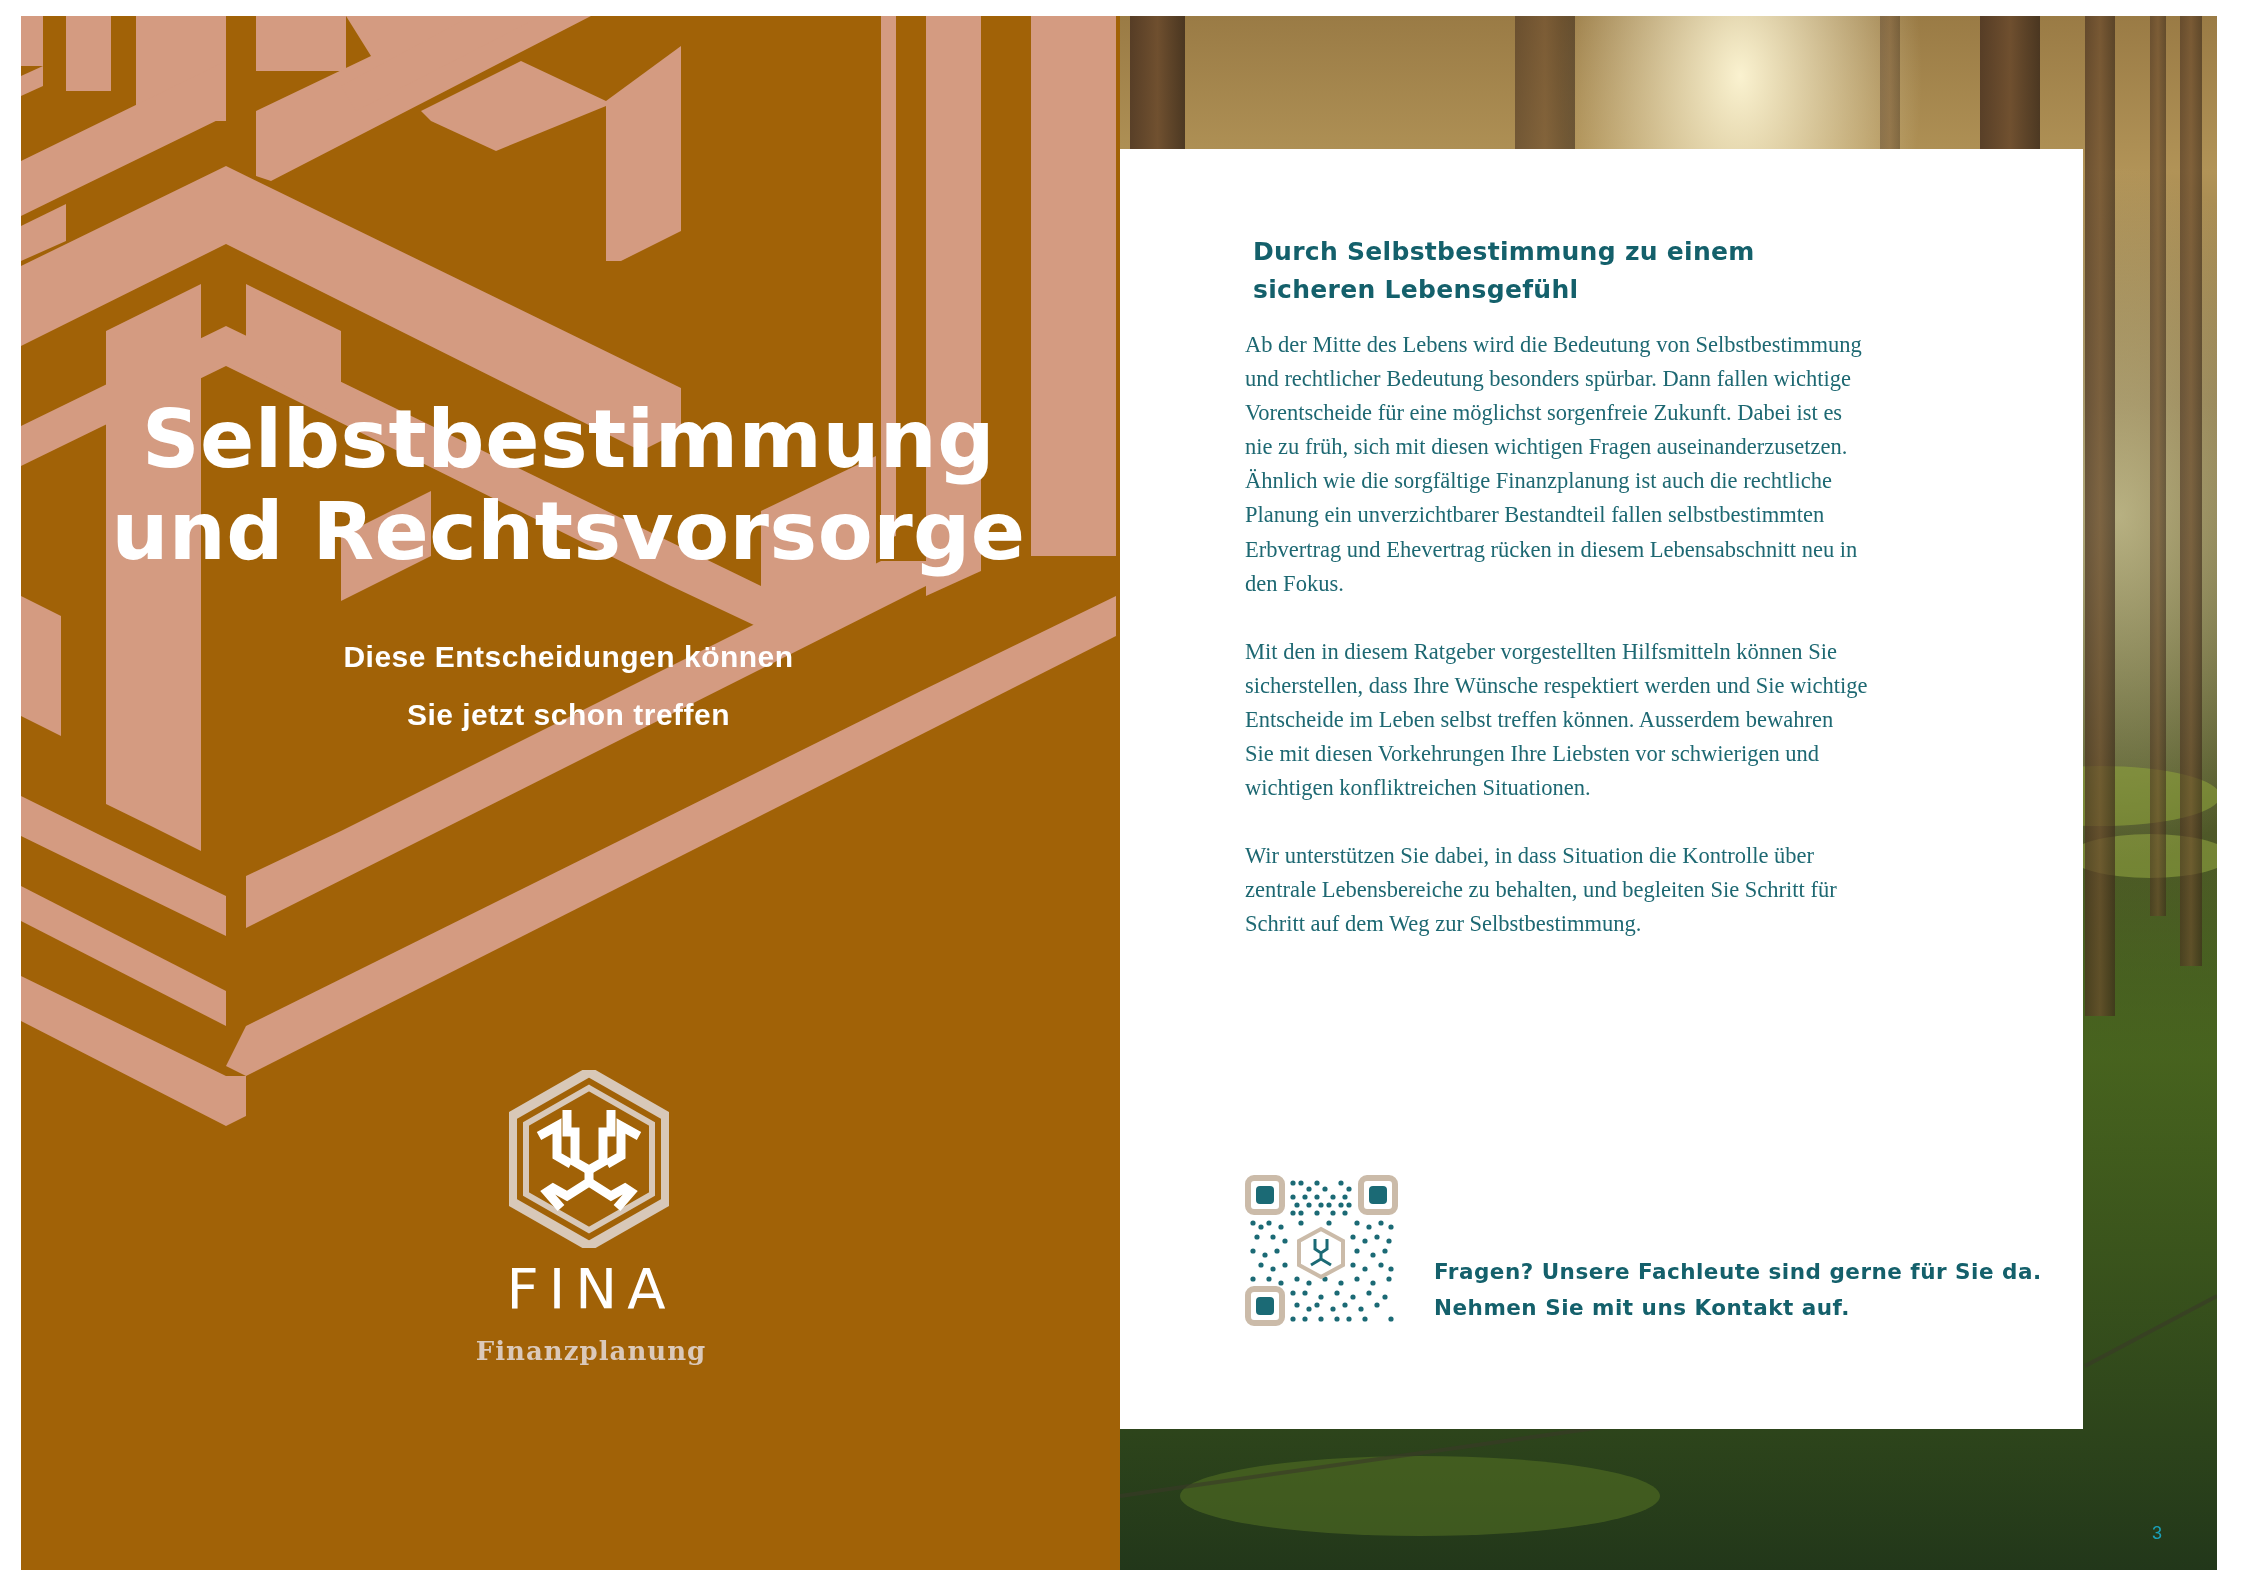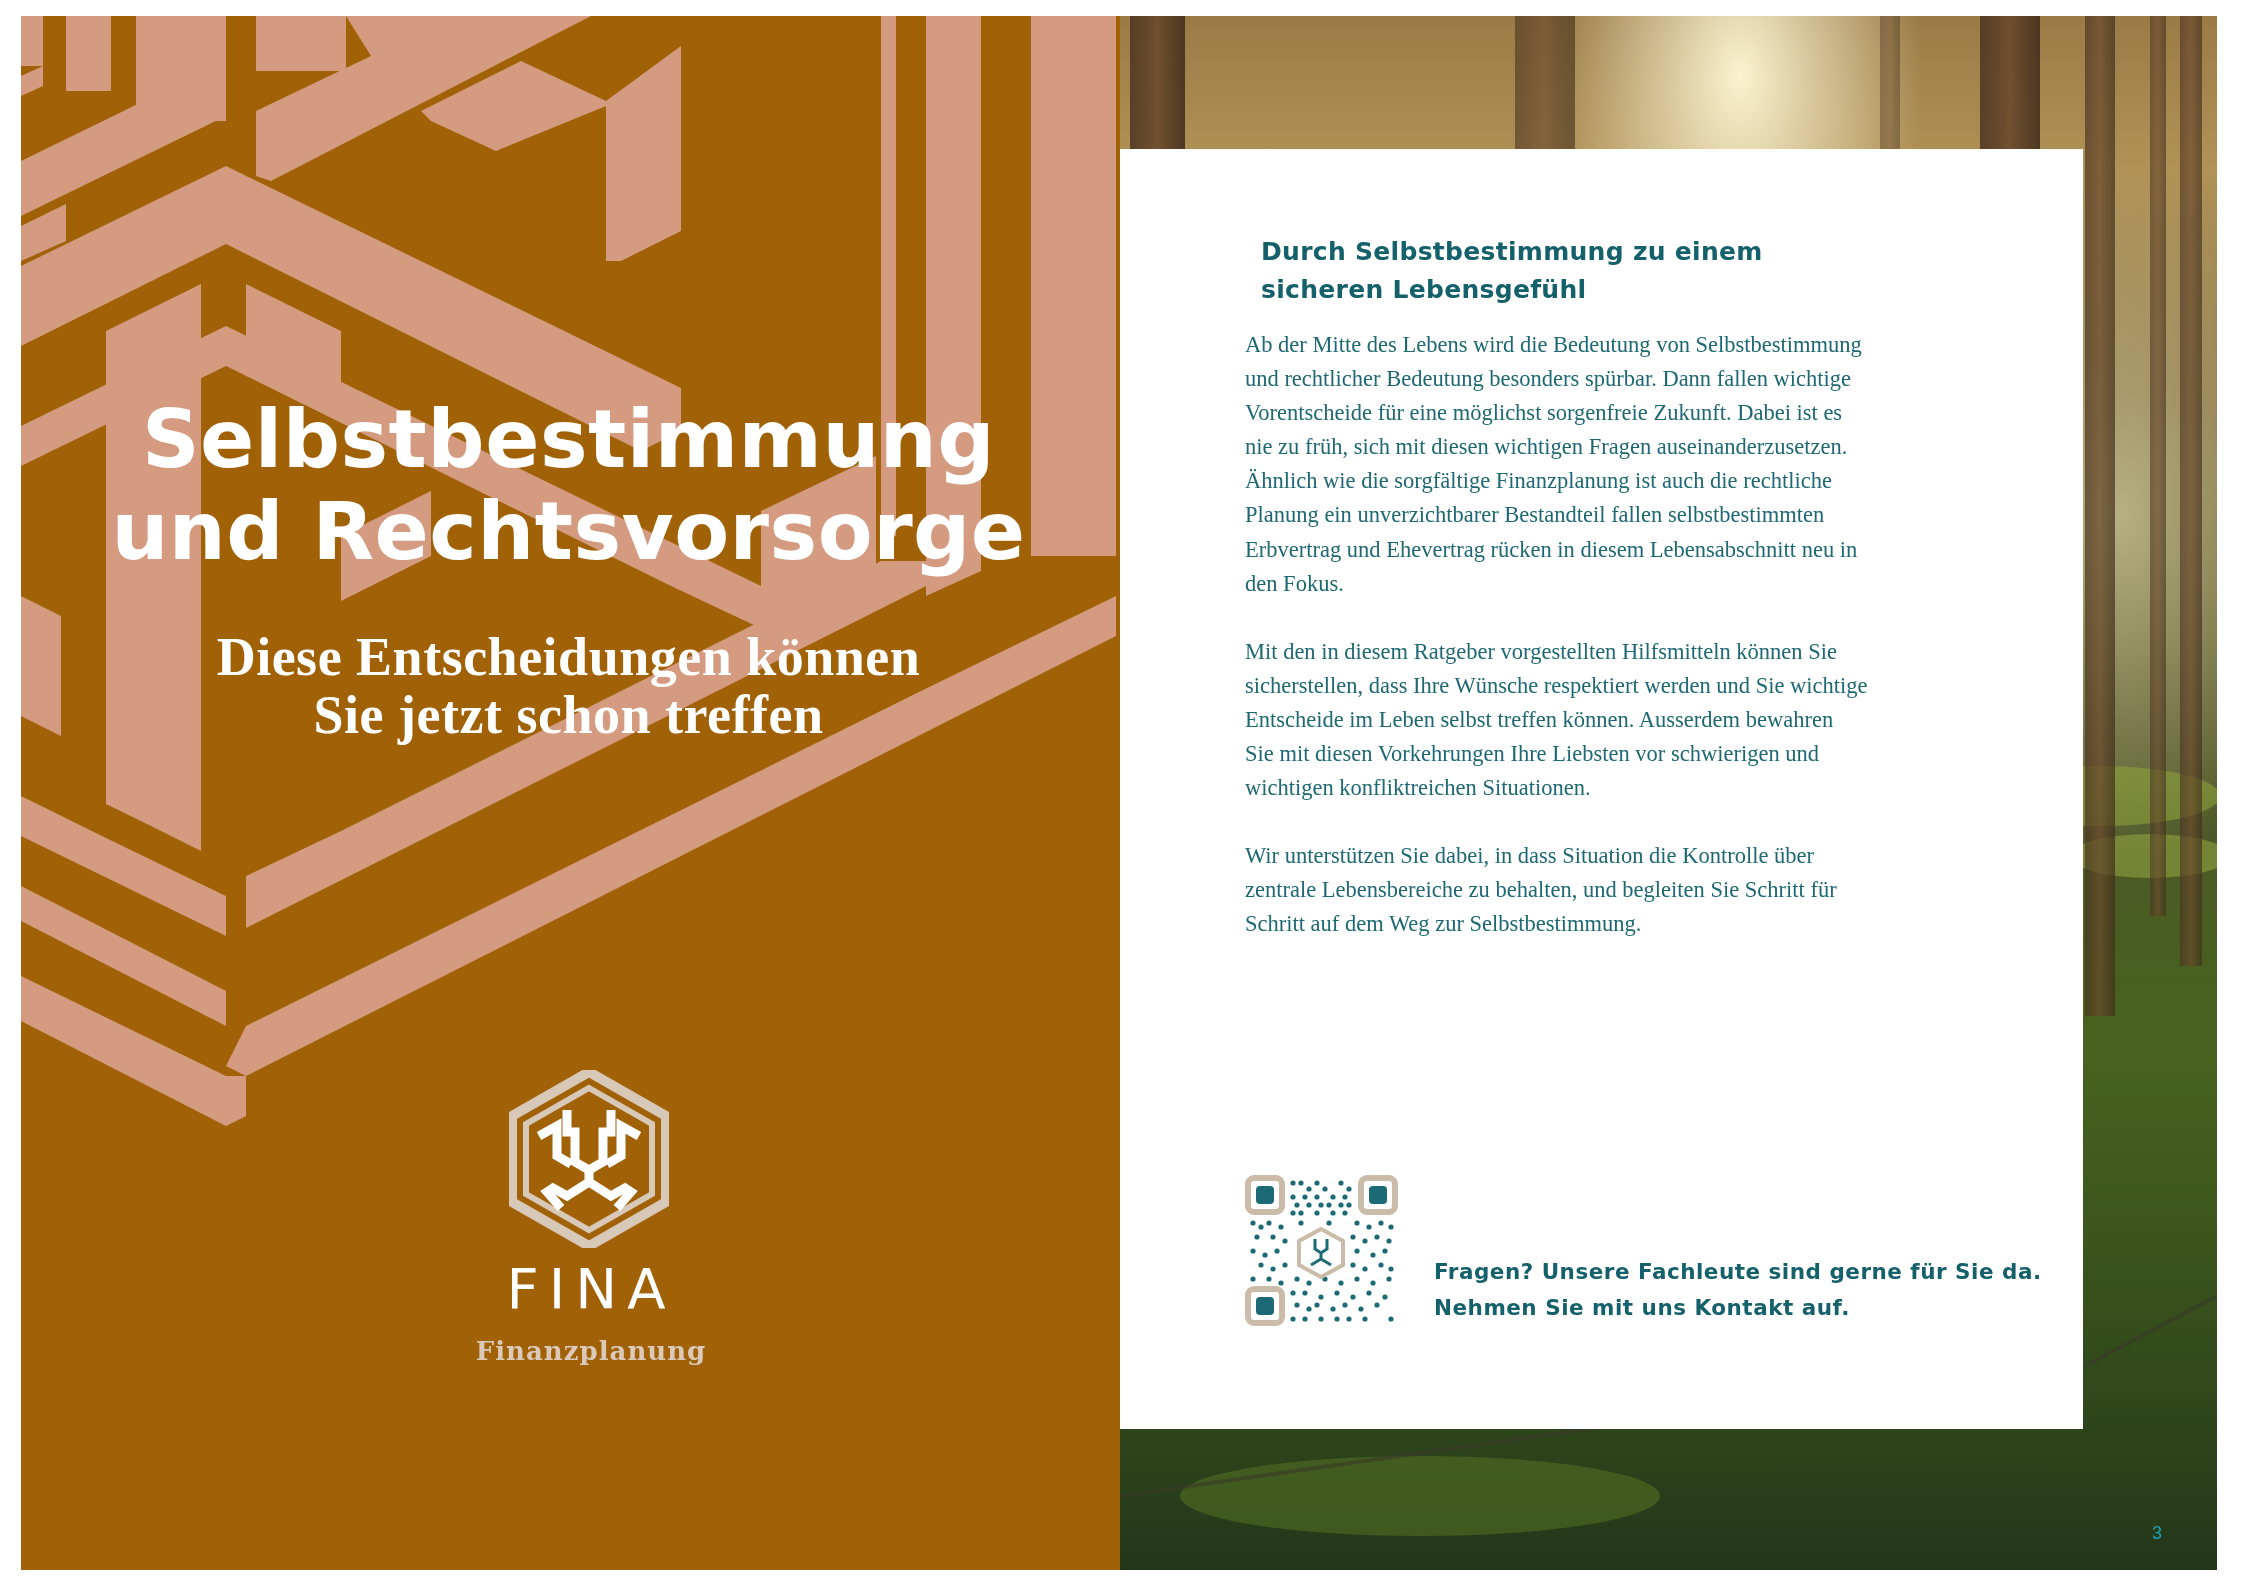--- a/index.html
+++ b/index.html
@@ -15,22 +15,22 @@
   }
   .left-page .pattern { position: absolute; left: 0; top: 0; width: 1095px; height: 1554px; }
   .title-block {
     position: absolute; left: 0; top: 378px; width: 1095px; text-align: center; color: #ffffff;
   }
   .title {
     font-family: "DejaVu Sans", sans-serif; font-weight: bold;
     font-size: 80px; line-height: 92px; margin: 0; letter-spacing: 0.5px;
   }
   .subtitle {
-    font-family: Liberation Serif, serif; font-weight: bold;
-    font-size: 54px; line-height: 58px; margin: 50px 0 0 0; letter-spacing: 0.5px;
+    font-family: Liberation Sans, sans-serif; font-weight: bold;
+    font-size: 30px; line-height: 58px; margin: 50px 0 0 0; letter-spacing: 0.5px;
   }
   .logo {
     position: absolute; left: 440px; top: 1040px; width: 260px; height: 330px;
   }
   .logo-mark { position: absolute; left: 48px; top: 14px; width: 160px; height: 178px; }
   .brand-name {
     position: absolute; left: 0; top: 198px; width: 260px; text-align: center;
     color: #ffffff; font-family: "DejaVu Sans", sans-serif; font-size: 56px;
     letter-spacing: 10px; line-height: 70px; font-weight: normal;
   }
@@ -45,21 +45,21 @@
     background:
       radial-gradient(ellipse 260px 420px at 620px 60px, rgba(255,248,215,0.95), rgba(255,240,190,0) 70%),
       radial-gradient(ellipse 300px 500px at 1000px 500px, rgba(240,238,190,0.55), rgba(240,238,190,0) 70%),
       linear-gradient(180deg, #9a7b45 0%, #b19357 10%, #7f6a3d 25%, #5b5c2e 45%, #3f5320 62%, #33471a 78%, #24361a 100%);
   }
   .trees { position: absolute; left: 0; top: 0; width: 1097px; height: 1554px; }
   .card {
     position: absolute; left: 0; top: 133px; width: 963px; height: 1280px; background: #ffffff;
   }
   .card-heading {
-    position: absolute; left: 141px; top: 84px; width: 600px; margin: 0;
+    position: absolute; left: 133px; top: 84px; width: 600px; margin: 0;
     color: #14606b; font-family: "DejaVu Sans", sans-serif; font-weight: bold;
     font-size: 25px; line-height: 38px; letter-spacing: 0.3px;
   }
   .card-body {
     position: absolute; left: 125px; top: 179px; width: 730px;
     color: #1d6872; font-family: "Liberation Serif", serif; font-size: 22.5px; line-height: 34.1px;
   }
   .card-body p { margin: 0 0 34px 0; }
   .card-body .line { display: block; white-space: nowrap; }
   .qr { position: absolute; left: 125px; top: 1026px; width: 153px; height: 151px; }

